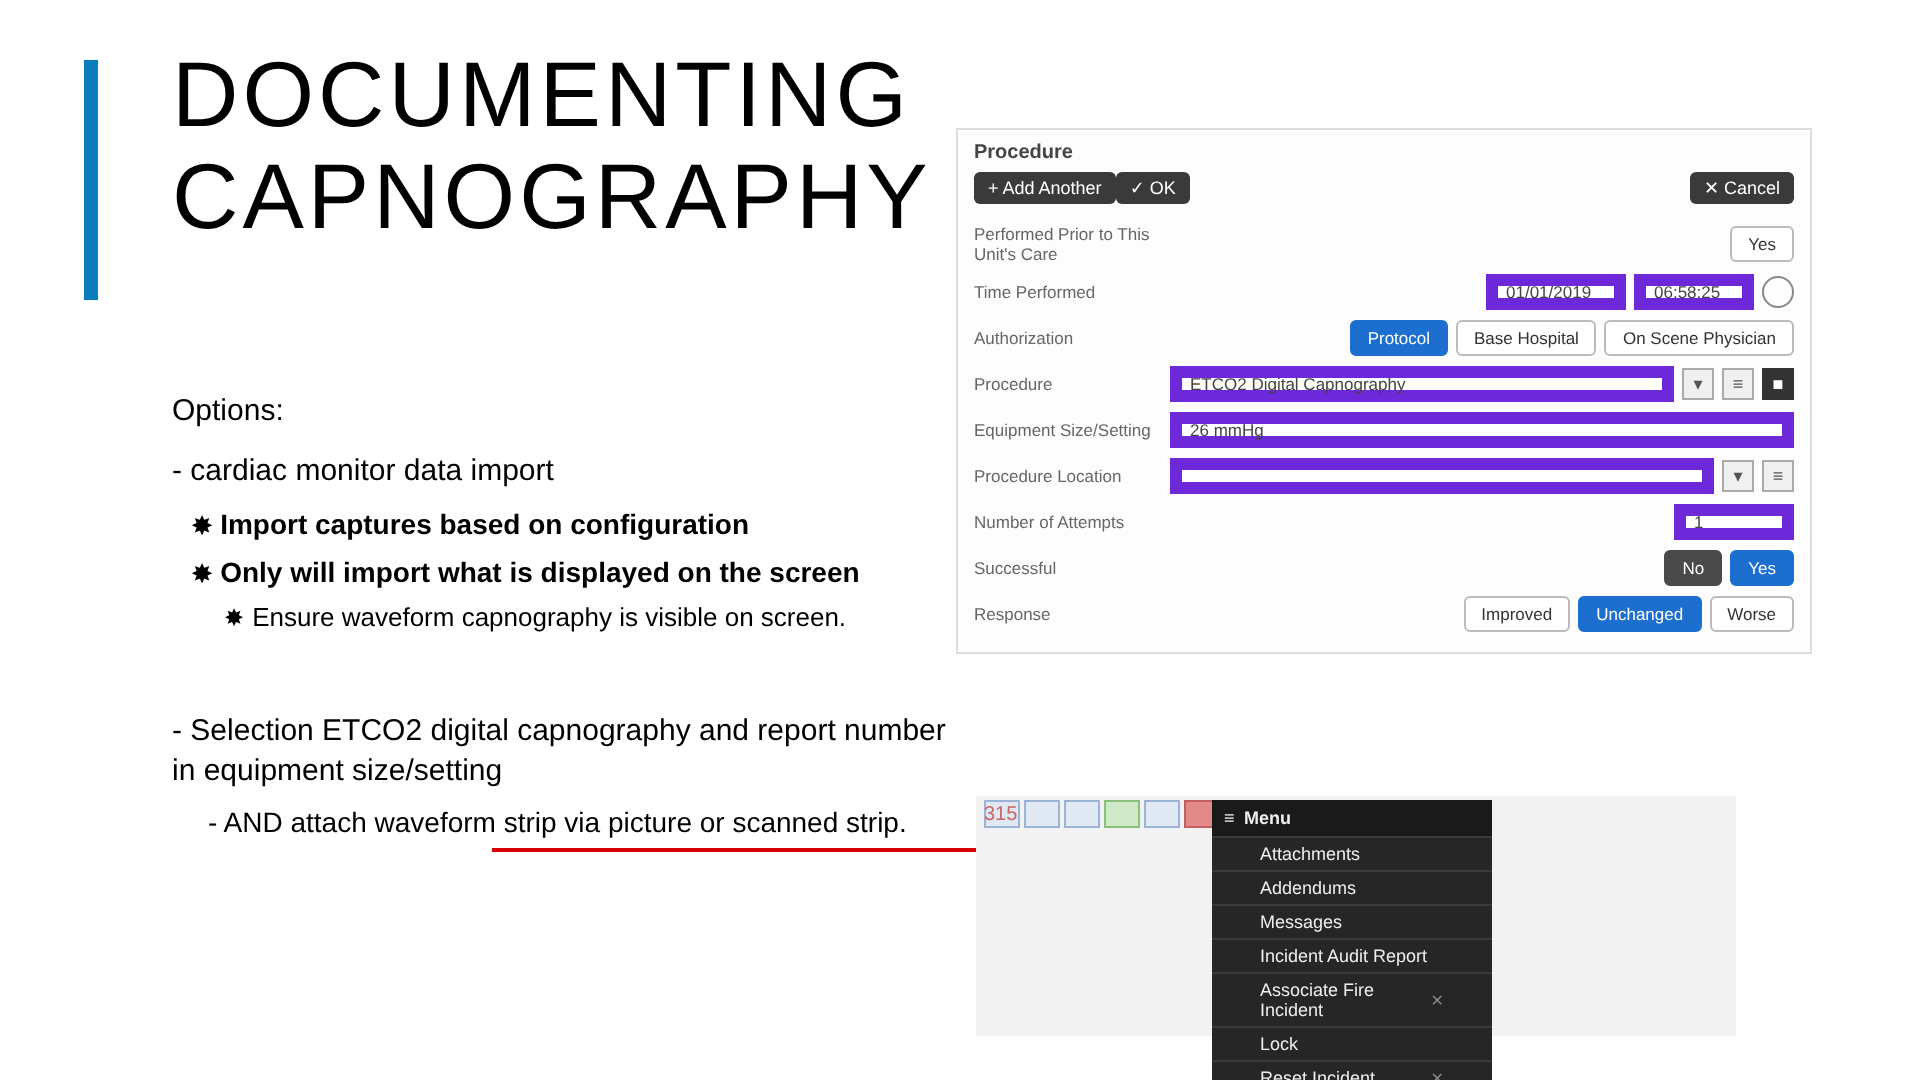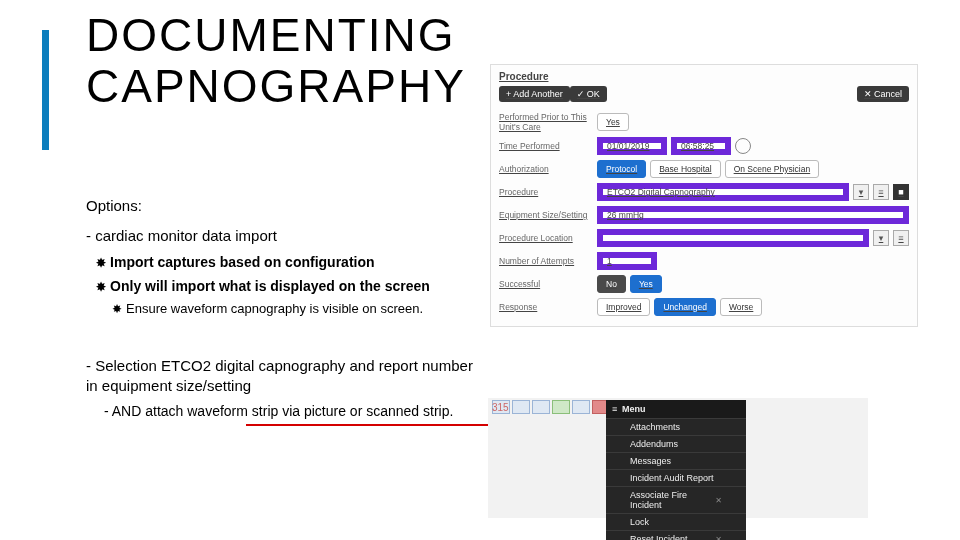--- a/index.html
+++ b/index.html
@@ -6,21 +6,21 @@
   body {
     width: 960px; height: 540px;
     font-family: Arial, Helvetica, sans-serif;
     background: #fff; color: #000; position: relative; overflow: hidden;
   }
   .accent-bar {
     position: absolute; left: 42px; top: 30px; width: 7px; height: 120px;
     background: #0b7dbd;
   }
   .title {
-    position: absolute; left: 86px; top: 10px;
+    position: absolute; left: 86px; top: 22px;
     font-size: 46px; line-height: 1.1; letter-spacing: 2px; font-weight: 400;
   }
   .content {
     position: absolute; left: 86px; top: 196px; width: 400px;
     font-size: 15px; line-height: 1.35;
   }
   .content .options { margin-bottom: 10px; }
   .content .dash-item { margin-left: 0; margin-top: 6px; }
   .content .sun-item { margin-left: 10px; margin-top: 6px; font-weight: bold; font-size: 14px; }
   .content .sun-sub { margin-left: 26px; margin-top: 4px; font-weight: normal; font-size: 13px; }
@@ -31,33 +31,33 @@
   .arrow {
     position: absolute; left: 246px; top: 424px; width: 340px; height: 2px;
     background: #d40000;
   }
   .arrow::after {
     content: ""; position: absolute; right: -10px; top: -5px;
     border-left: 12px solid #d40000; border-top: 6px solid transparent; border-bottom: 6px solid transparent;
   }
   
   .form-panel {
-    position: absolute; left: 490px; top: 64px; width: 428px;
+    position: absolute; left: 478px; top: 64px; width: 428px;
     background: #fdfdfd; border: 1px solid #ddd;
-    font-size: 9px; color: #444; padding: 6px 8px 10px 8px; text-decoration: underline;
+    font-size: 9px; color: #444; padding: 6px 8px 10px 8px;
   }
   .form-panel .hdr { font-weight: bold; font-size: 10px; margin-bottom: 4px; }
   .form-panel .btnrow { display: flex; gap: 0; margin-bottom: 10px; }
   .form-panel .btn {
     background: #3a3a3a; color: #fff; padding: 3px 7px; border-radius: 3px; font-size: 9px;
   }
   .form-panel .btn.right { margin-left: auto; }
   .form-panel .row { display: flex; align-items: center; margin-top: 5px; gap: 6px; }
   .form-panel .lbl { width: 92px; color: #666; font-size: 8.5px; text-align: left; }
-  .form-panel .field { flex: 1; display: flex; gap: 4px; align-items: center; }
+  .form-panel .field { flex: 1; display: flex; gap: 4px; align-items: center; justify-content: flex-end; }
   .chip {
     display: inline-block; padding: 3px 8px; border-radius: 3px;
     background: #fff; border: 1px solid #bbb; font-size: 8.5px; color: #333;
   }
   .chip.blue { background: #1d6fcf; border-color: #1d6fcf; color: #fff; }
   .chip.dark { background: #4a4a4a; border-color: #4a4a4a; color: #fff; }
   .chip.white { background: #fff; }
   .inputish {
     flex: 1; border: 6px solid #6d28d9; height: 18px; padding: 2px 4px; font-size: 8.5px;
     background: #fff; display: flex; align-items: center;

